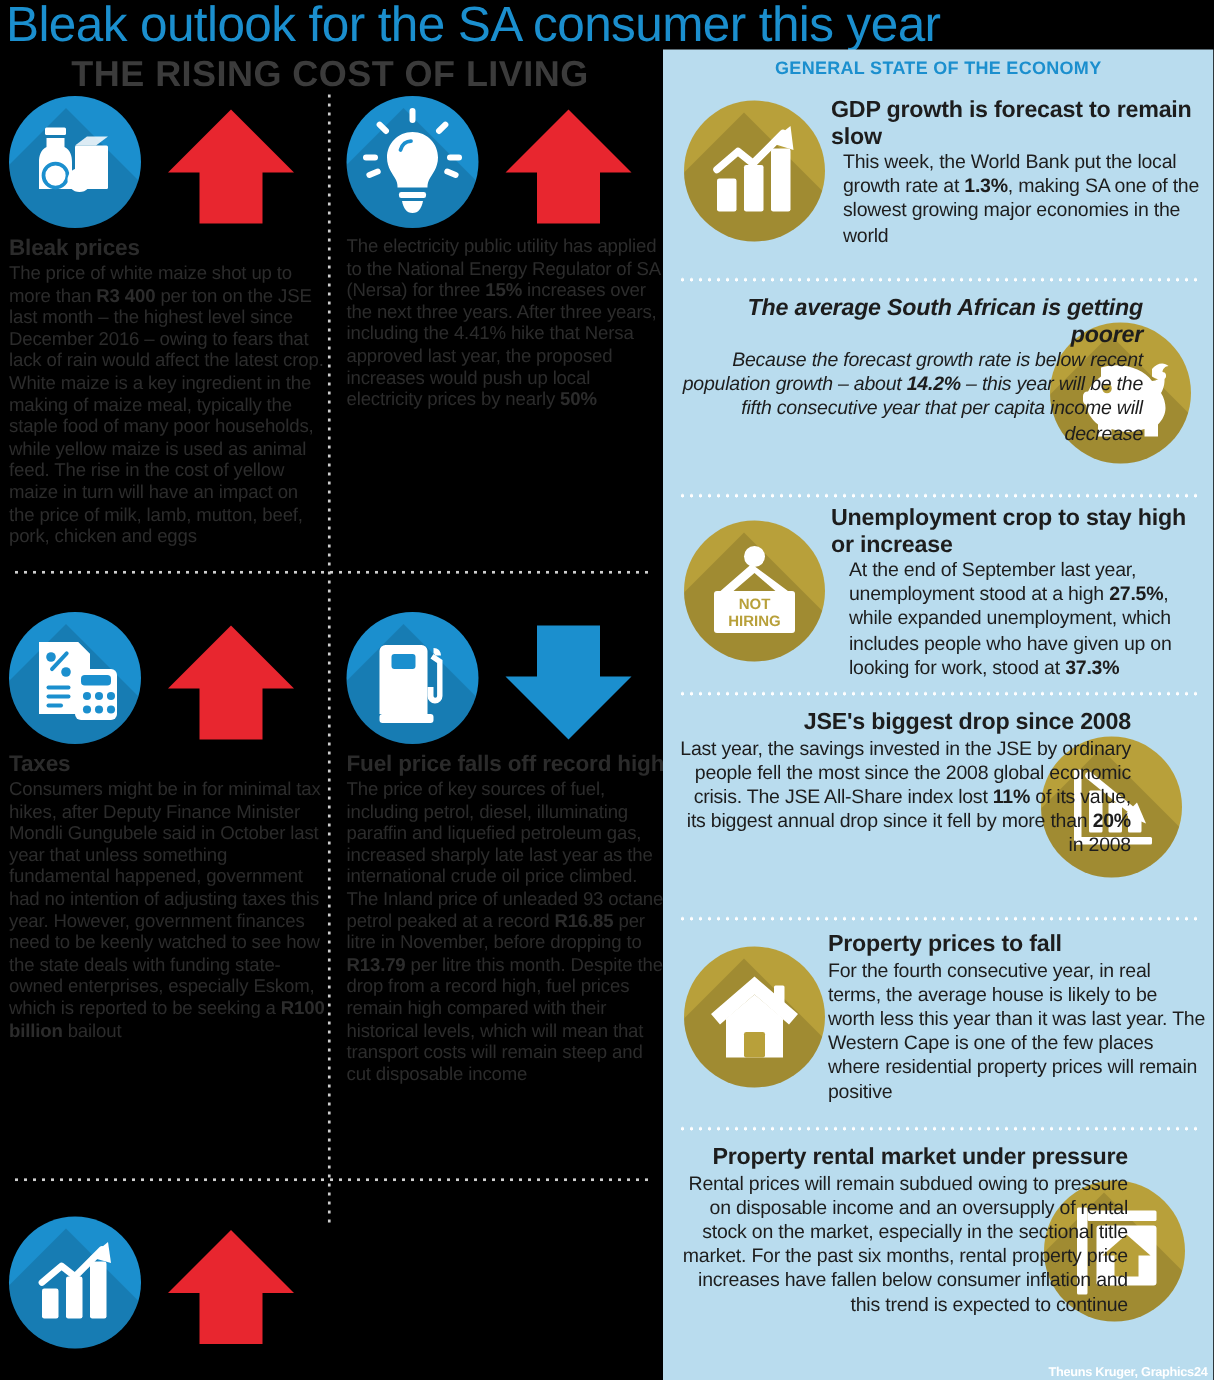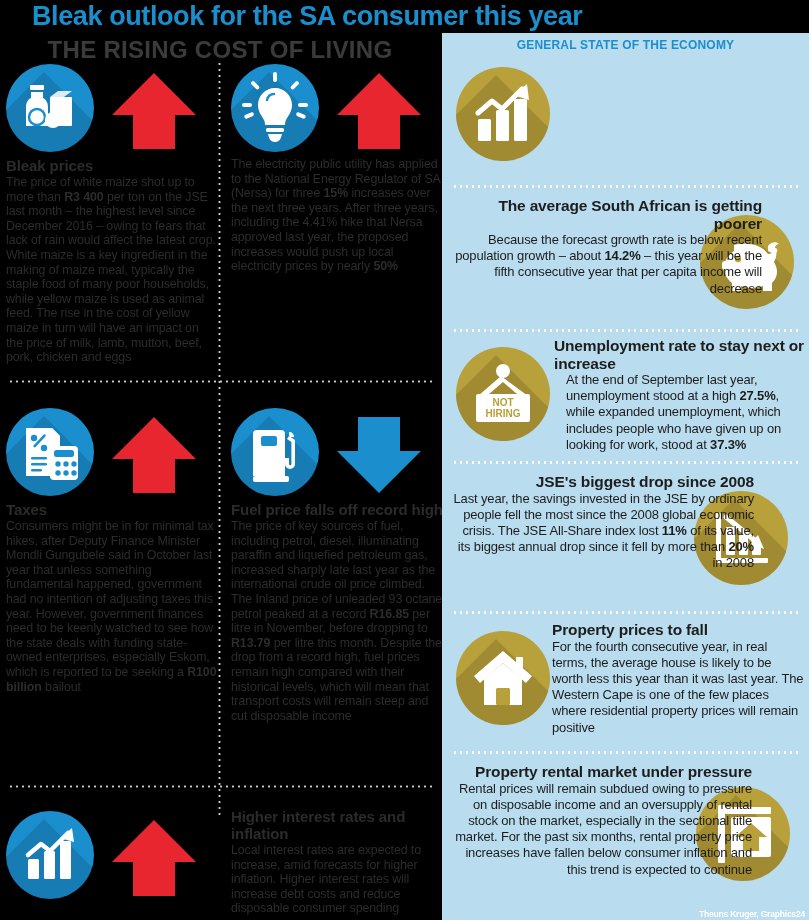--- a/index.html
+++ b/index.html
@@ -8,22 +8,22 @@
     width:809px; height:920px;
     font-family:"Liberation Sans", sans-serif;
     background:#000;
     position:relative;
     overflow:hidden;
   }
 
   
   .headline {
     position:absolute; left:4px; top:0px;
-    font-size:27px; font-weight:bold; letter-spacing:-0.4px;
-    color:#1b8fce; line-height:32px; white-space:nowrap;margin-left:28px;
+    font-size:33px; font-weight:normal; letter-spacing:-0.4px;
+    color:#1b8fce; line-height:32px; white-space:nowrap;
   }
 
   
   .left-col {
     position:absolute; left:0; top:33px; width:440px; height:887px;
     background:#000;
   }
   .left-title {
     text-align:center; color:#3b3b3b; font-weight:bold;
     font-size:24px; letter-spacing:0.3px; padding-top:3px;
@@ -257,79 +257,79 @@
         </svg>
       </div>
       <div class="arrow">
         <svg width="86" height="80" viewBox="0 0 86 80">
             <polygon points="43,2 85,44 64,44 64,78 22,78 22,44 1,44" fill="#e8262f"></polygon>
           </svg>
       </div>
     </div>
   </div>
 
-  <div class="cell c2" style="top:775px;">
-    <div class="cellhead">Higher interest rates and inflation</div>
-    <div class="cellbody">Local interest rates are expected to increase, amid forecasts for higher inflation. Higher interest rates will increase debt costs and reduce disposable consumer spending</div>
-  </div>
 </div>
 
 <div class="right-col">
   <div class="right-title">GENERAL STATE OF THE ECONOMY</div>
 
   <div class="rblock" style="top:30px; height:116px;">
     <div class="rcircle" style="left:14px; top:4px;">
       <div class="shadow"></div>
       <svg width="94" height="94" viewBox="0 0 94 94">
         <g fill="#ffffff">
           <rect x="22" y="52" width="13" height="22" rx="1.5"></rect>
           <rect x="40" y="43" width="13" height="31" rx="1.5"></rect>
           <rect x="58" y="32" width="13" height="42" rx="1.5"></rect>
           <path d="M22 46l14-12 10 8 20-20" fill="none" stroke="#ffffff" stroke-width="5" stroke-linecap="round" stroke-linejoin="round"></path>
           <polygon points="71,17 73,33 57,28"></polygon>
         </g>
       </svg>
     </div>
+    <div style="position:absolute; left:112px; top:2px; width:248px;">
+      <div class="rhead">GDP growth is forecast to remain slow</div>
+      <div class="rbody" style="padding-left:8px;">This week, the World Bank put the local growth rate at <b>1.3%</b>, making SA one of the slowest growing major economies in the world</div>
+    </div>
   </div>
   <div class="rsep" style="top:152px;"></div>
 
   <div class="rblock" style="top:160px; height:128px;">
     <div class="rcircle" style="left:258px; top:22px;">
       <div class="shadow"></div>
       <svg width="94" height="94" viewBox="0 0 94 94">
         <g fill="#ffffff">
           <path d="M34 30c13-4 28 0 34 9 3 0 6-2 8-5 1 5 0 10-2 13 2 3 3 7 3 10 0 4-2 8-5 11v8h-9v-5c-3 1-7 2-11 2s-8-1-11-2v5h-9v-8c-5-4-8-9-8-15 0-7 4-13 10-17z"></path>
           <circle cx="38" cy="44" r="3.2" fill="#b8a03a"></circle>
           <rect x="22" y="46" width="9" height="9" rx="3"></rect>
           <path d="M68 31c3-4 8-5 11-2-2 0-4 2-4 4 2 0 3 2 2 4-2 2-6 1-9-1z"></path>
         </g>
       </svg>
     </div>
-    <div style="position:absolute; left:8px; top:4px; width:312px;">
+    <div style="position:absolute; left:8px; top:4px; width:312px;font-style:italic;">
       <div class="rhead ta-r">The average South African is getting poorer</div>
       <div class="rbody ta-r">Because the forecast growth rate is below recent population growth – about <b>14.2%</b> – this year will be the fifth consecutive year that per capita income will decrease</div>
     </div>
   </div>
   <div class="rsep" style="top:296px;"></div>
 
   <div class="rblock" style="top:302px; height:120px;">
     <div class="rcircle" style="left:14px; top:12px;">
       <div class="shadow"></div>
       <svg width="94" height="94" viewBox="0 0 94 94">
         <g fill="#ffffff">
           <circle cx="47" cy="24" r="7"></circle>
           <path d="M45 29L22 49l4 4 21-18 21 18 4-4z"></path>
           <rect x="20" y="47" width="54" height="28" rx="2"></rect>
         </g>
         <text x="47" y="59" text-anchor="middle" font-family="Liberation Sans, sans-serif" font-size="10" font-weight="bold" fill="#b8a03a">NOT</text>
         <text x="47" y="70" text-anchor="middle" font-family="Liberation Sans, sans-serif" font-size="10" font-weight="bold" fill="#b8a03a">HIRING</text>
       </svg>
     </div>
     <div style="position:absolute; left:112px; top:2px; width:250px;">
-      <div class="rhead">Unemployment rate to stay next or increase</div>
+      <div class="rhead">Unemployment crop to stay high or increase</div>
       <div class="rbody" style="padding-left:12px;">At the end of September last year, unemployment stood at a high <b>27.5%</b>, while expanded unemployment, which includes people who have given up on looking for work, stood at <b>37.3%</b></div>
     </div>
   </div>
   <div class="rsep" style="top:428px;"></div>
 
   <div class="rblock" style="top:436px; height:130px;">
     <div class="rcircle" style="left:252px; top:22px;">
       <div class="shadow"></div>
       <svg width="94" height="94" viewBox="0 0 94 94">
         <g fill="#ffffff">

